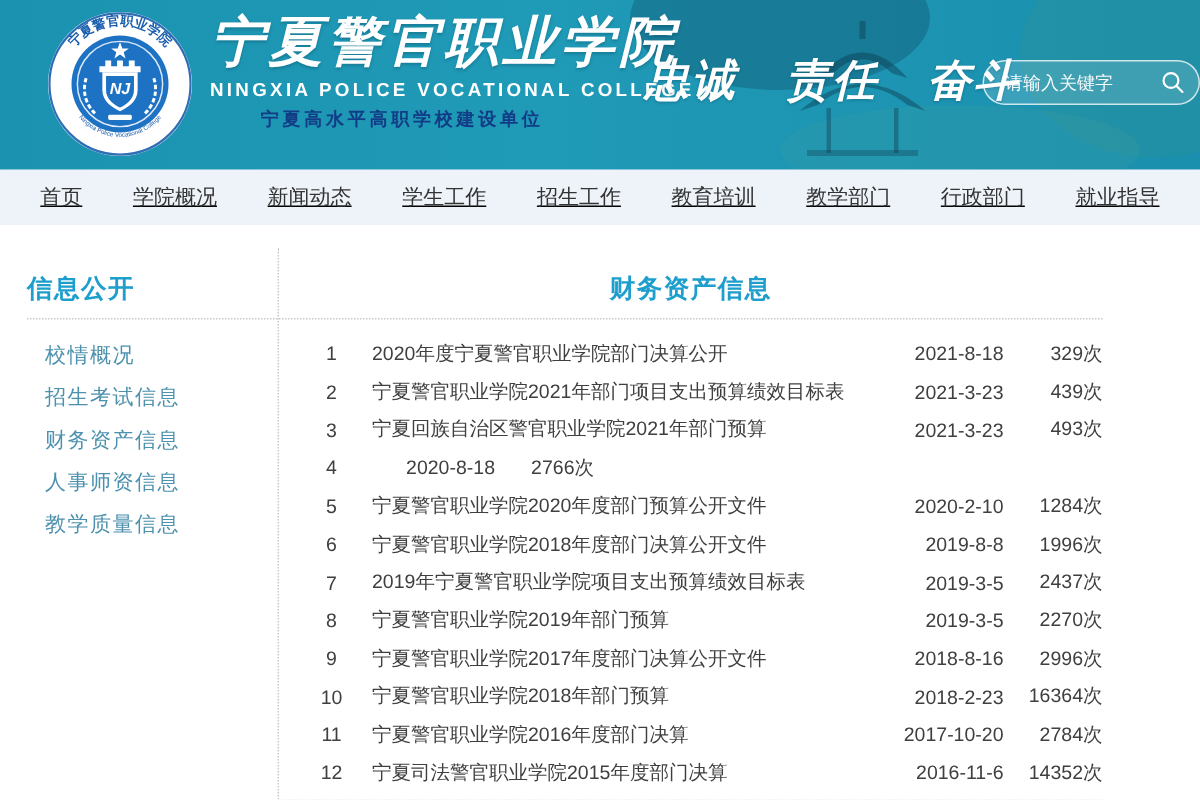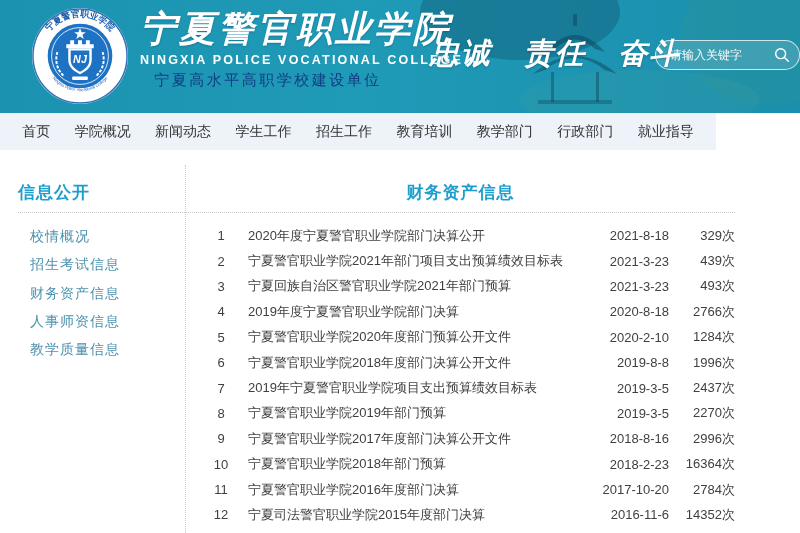--- a/index.html
+++ b/index.html
@@ -9,37 +9,37 @@
   
   .header { position:relative; width:800px; height:113px; overflow:hidden;
     background:linear-gradient(90deg, var(--header_teal,#1b93b0) 0%, #1f9ab7 45%, #1a8fae 100%); }
   .backdrop { position:absolute; left:0; top:0; width:800px; height:113px; pointer-events:none; }
   .logo { position:absolute; left:31px; top:7px; width:98px; height:98px; cursor:pointer; }
   .title-block { position:absolute; left:140px; top:6px; width:256px; text-align:center; color:#fff; }
   .cn-name { font-family:"DejaVu Serif", serif; font-style:italic; font-weight:bold;
              font-size:36px; line-height:44px; letter-spacing:3px; white-space:nowrap;
              text-shadow:0 1px 2px rgba(0,40,60,.25); }
   .en-name { font-size:12.5px; font-weight:bold; letter-spacing:2.2px; margin-top:3px; white-space:nowrap; }
-  .sub-name { font-size:15px; font-weight:normal; letter-spacing:2.5px; margin-top:4px;
+  .sub-name { font-size:12px; font-weight:bold; letter-spacing:2.5px; margin-top:4px;
               color:var(--subtitle_navy,#123c85); white-space:nowrap; }
   .motto { position:absolute; left:430px; top:34px; color:#fff;
            font-family:Liberation Sans, sans-serif; font-style:italic; font-weight:bold;
            font-size:29px; letter-spacing:2px; white-space:nowrap;
            text-shadow:0 1px 2px rgba(0,40,60,.3); }
   .motto span { margin-right:22px; }
   .search-wrap { position:absolute; left:655px; top:40px; width:145px; height:30px; }
   .search-input { width:100%; height:100%; border:1px solid rgba(255,255,255,.75);
     background:rgba(255,255,255,.14); border-radius:15px; outline:none;
     padding:0 32px 0 14px; font-size:12px; color:#fff; font-family:inherit; }
   .search-input::placeholder { color:rgba(255,255,255,.95); }
   .search-ico { position:absolute; right:9px; top:6px; width:18px; height:18px; cursor:pointer; }
 
   
-  .nav { width:716px; height:37px; background:var(--nav_bg,#edf3f9);
-         display:flex; justify-content:space-around; align-items:center; padding:0 10px; }
+  .nav { width:800px; height:37px; background:var(--nav_bg,#edf3f9);
+         display:flex; justify-content:space-around; align-items:center; padding:0 10px;text-decoration:underline; }
   .nav-item { font-size:14px; color:var(--nav_text,#333); text-decoration:none;
               line-height:37px; cursor:pointer; white-space:nowrap; }
 
   
   .content { position:relative; width:740px; height:383px; background:#fff; }
   .divider-v { position:absolute; left:185px; top:15px; bottom:0;
                border-left:1px dotted var(--dotted,#c9c9c9); }
   .title-underline { position:absolute; left:18px; right:5px; top:62px;
                border-top:1px dotted var(--dotted,#c9c9c9); }
   .sidebar-title { position:absolute; left:18px; top:31px; font-size:17px; font-weight:bold;
@@ -194,21 +194,20 @@
 
       <div class="row">
         <span class="no">3</span>
         <a class="title">宁夏回族自治区警官职业学院2021年部门预算</a>
         <span class="date">2021-3-23</span>
         <span class="views">493次</span>
       </div>
 
       <div class="row">
         <span class="no">4</span>
-        <a class="title">2019年度宁夏警官职业学院部门决算</a>
         <span class="date">2020-8-18</span>
         <span class="views">2766次</span>
       </div>
 
       <div class="row">
         <span class="no">5</span>
         <a class="title">宁夏警官职业学院2020年度部门预算公开文件</a>
         <span class="date">2020-2-10</span>
         <span class="views">1284次</span>
       </div>

